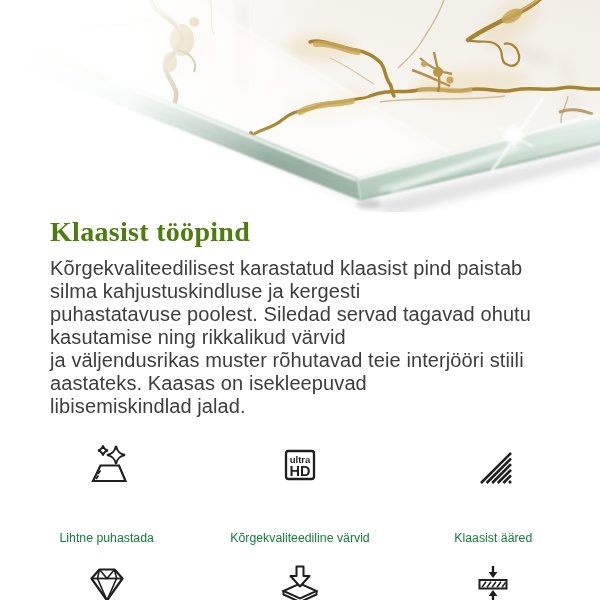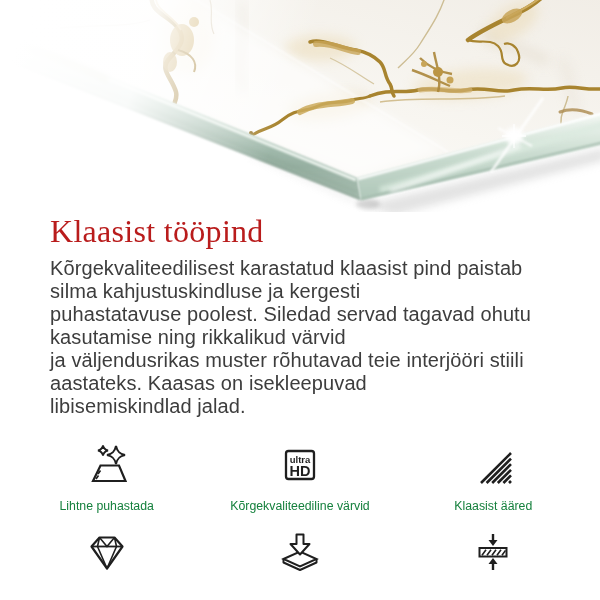--- a/index.html
+++ b/index.html
@@ -6,32 +6,32 @@
   body{
     width:600px;height:600px;overflow:hidden;background:#ffffff;
     font-family:"Liberation Sans",sans-serif;
     -webkit-font-smoothing:antialiased;
   }
   .page{width:600px;height:600px;position:relative;background:#fff;}
   .hero{width:600px;height:212px;display:block;}
   .content{padding:2px 50px 0 50px;}
   .title{
     font-family:"Liberation Serif","DejaVu Serif",serif;
-    font-weight:400;font-size:32px;line-height:35px;color:#b91c1c;
+    font-weight:700;font-size:28px;line-height:35px;color:#4d7c0f;
     letter-spacing:.3px;margin:0;
   }
   .desc{
     margin:8px 0 0 0;font-size:20px;line-height:23px;color:#3d3d3d;
     white-space:pre-line;letter-spacing:.1px;
   }
   .features{
     display:grid;grid-template-columns:repeat(3,1fr);
     padding:0 10px;margin-top:24px;row-gap:16px;
   }
-  .feature{display:flex;flex-direction:column;align-items:center;}
+  .feature{display:flex;flex-direction:column;align-items:center;gap:32px;}
   .icn{height:46px;display:flex;align-items:center;justify-content:center;}
   .lbl{margin-top:11px;font-size:12.3px;color:#15803d;text-align:center;line-height:14px;}
   .feature svg{display:block;}
 </style>
 </head>
 <body>
 
 <div class="page">
 
   <svg class="hero" viewBox="0 0 600 212" width="600" height="212" aria-hidden="true">

